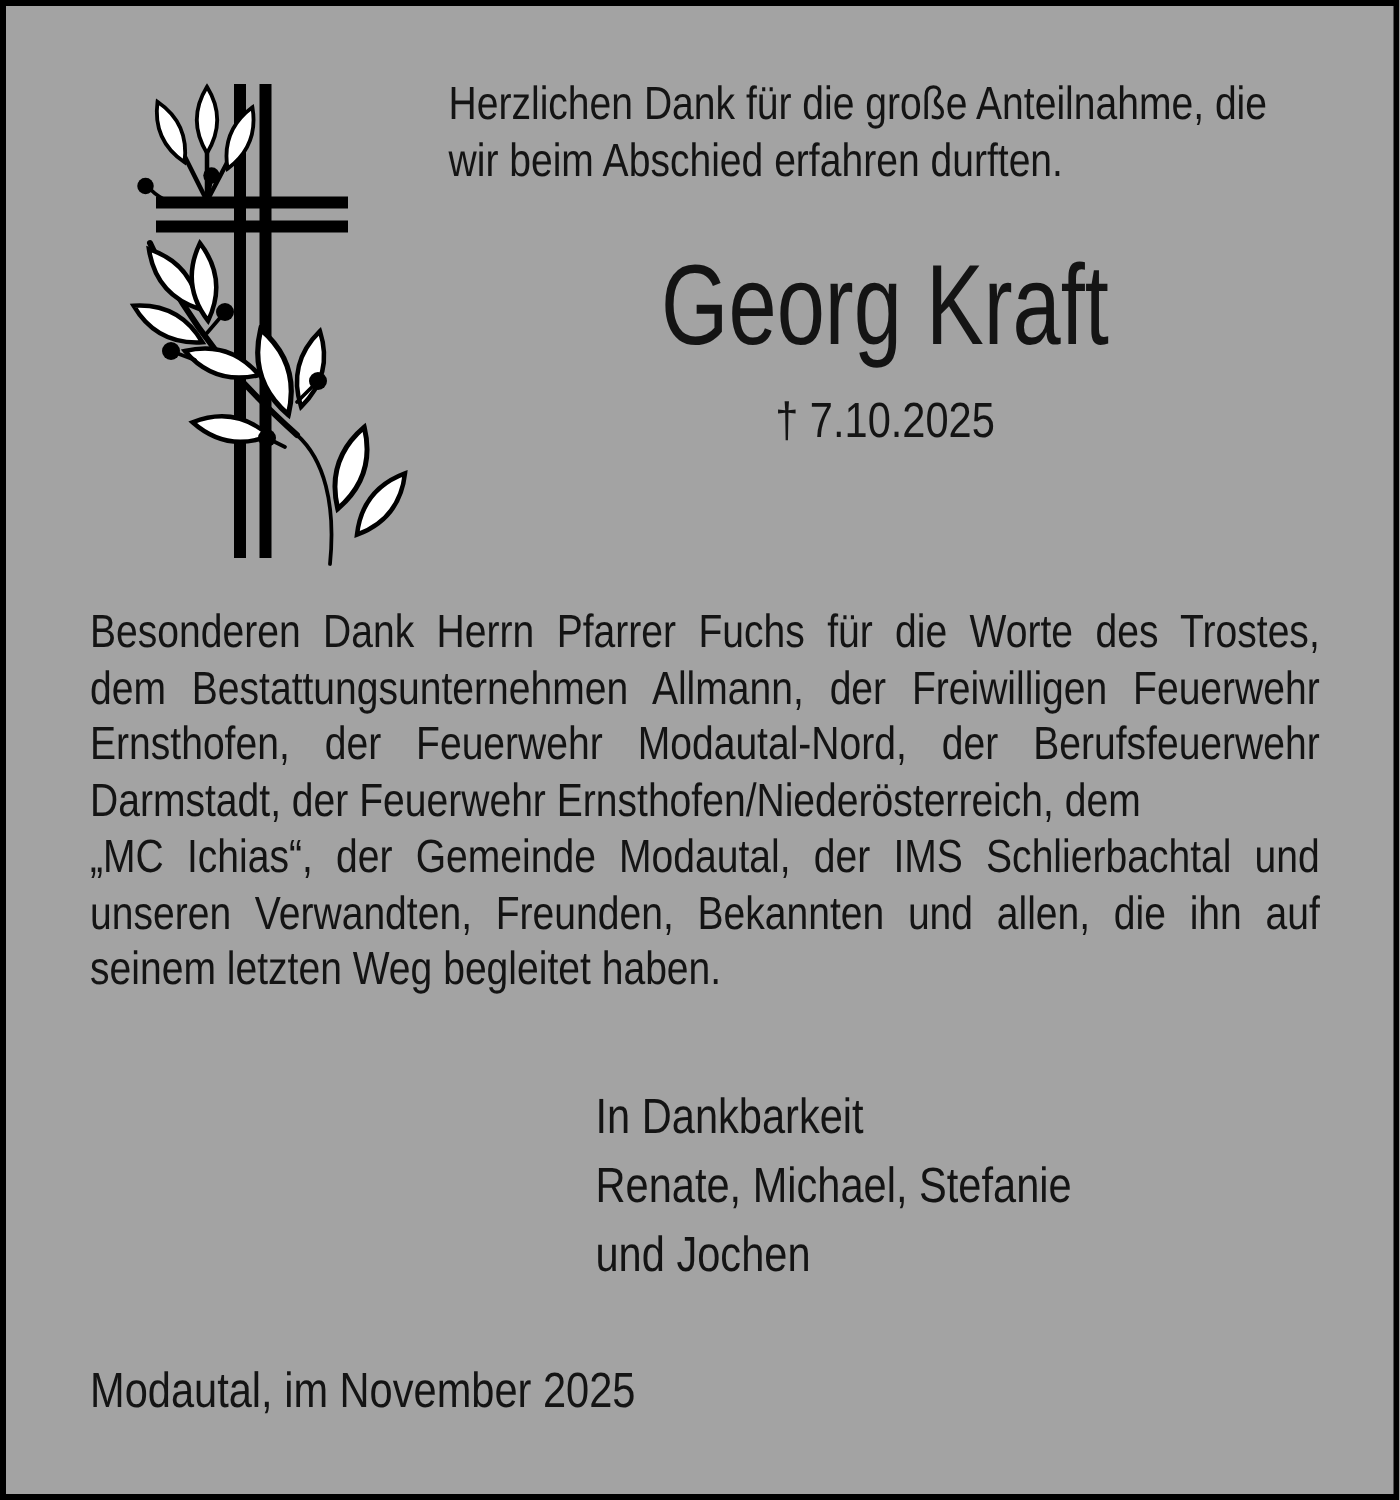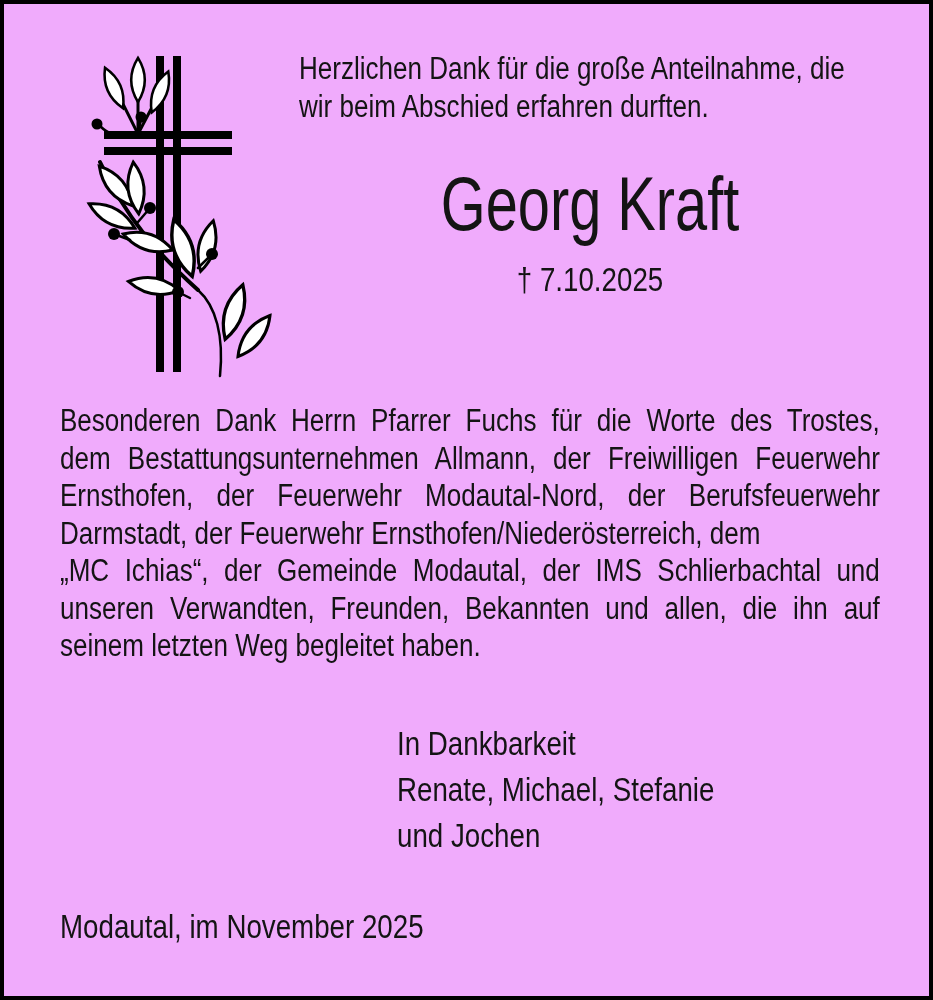--- a/index.html
+++ b/index.html
@@ -6,21 +6,21 @@
     margin: 0;
     padding: 0;
     background: #ffffff;
   }
   .page {
     position: relative;
     width: 933px;
     height: 1000px;
     box-sizing: border-box;
     border: 4px solid #000000;
-    background: #f0abfc;
+    background: #a3a3a3;
     overflow: hidden;
     font-family: "Liberation Sans", "DejaVu Sans", sans-serif;
     color: #141414;
   }
   .illust {
     position: absolute;
     left: 82px;
     top: 46px;
   }
   .intro {

